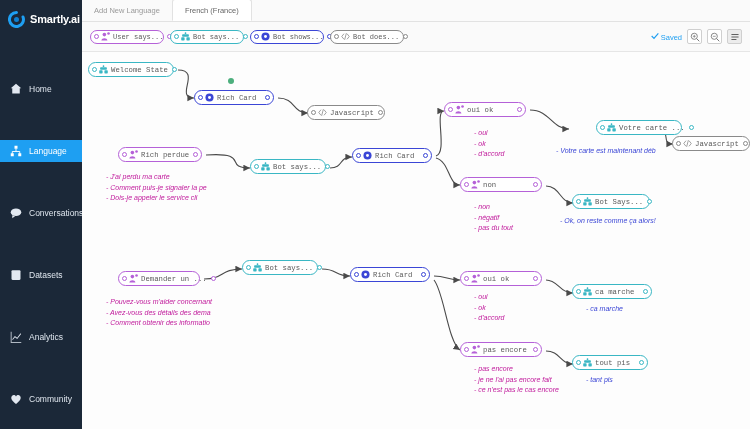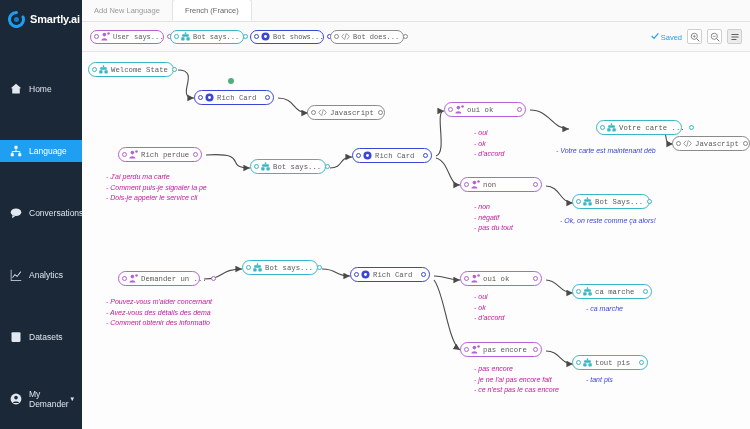--- a/index.html
+++ b/index.html
@@ -156,34 +156,42 @@
             <svg width="12" height="12" viewBox="0 0 16 16" fill="#e2e8f0">
               <ellipse cx="8" cy="7" rx="7" ry="5"></ellipse>
               <path d="M3 11 L3 15 L7 12 z"></path>
             </svg>
           </span>
           <span>Conversations</span>
         </div>
         <div class="nav-item">
           <span class="nav-ico">
             <svg width="12" height="12" viewBox="0 0 16 16" fill="#e2e8f0">
+              <rect x="2" y="1.5" width="12" height="13" rx="1.4"></rect>
+            </svg>
+          </span>
+          <span>Datasets</span>
+        </div>
+        <div class="nav-item">
+          <span class="nav-ico">
+            <svg width="12" height="12" viewBox="0 0 16 16" fill="#e2e8f0">
               <path d="M1 15h14v1H1z"></path>
               <path d="M1 1h1v14H1z"></path>
               <path d="M3 11 L6.5 6.5 L9.5 9 L14 3 L14.8 4 L9.6 10.8 L6.6 8.3 L3.6 12 z"></path>
             </svg>
           </span>
           <span>Analytics</span>
         </div>
         <div class="nav-item">
           <span class="nav-ico">
             <svg width="12" height="12" viewBox="0 0 16 16" fill="#e2e8f0">
-              <rect x="2" y="1.5" width="12" height="13" rx="1.4"></rect>
-            </svg>
-          </span>
-          <span>Datasets</span>
+              <path d="M8 14.5 C2 10 0.5 6.5 2.6 4 C4.3 2 6.8 2.7 8 4.6 C9.2 2.7 11.7 2 13.4 4 C15.5 6.5 14 10 8 14.5 z"></path>
+            </svg>
+          </span>
+          <span>Community</span>
         </div>
         <div class="nav-item">
           <span class="nav-ico">
             <svg width="12" height="12" viewBox="0 0 16 16" fill="#e2e8f0">
               <circle cx="8" cy="8" r="7.2"></circle>
               <circle cx="8" cy="6.2" r="2.4" fill="#1b2838"></circle>
               <path d="M3.4 13.4 C4.2 10.6 11.8 10.6 12.6 13.4 z" fill="#1b2838"></path>
             </svg>
           </span>
           <span>My Demander</span>

